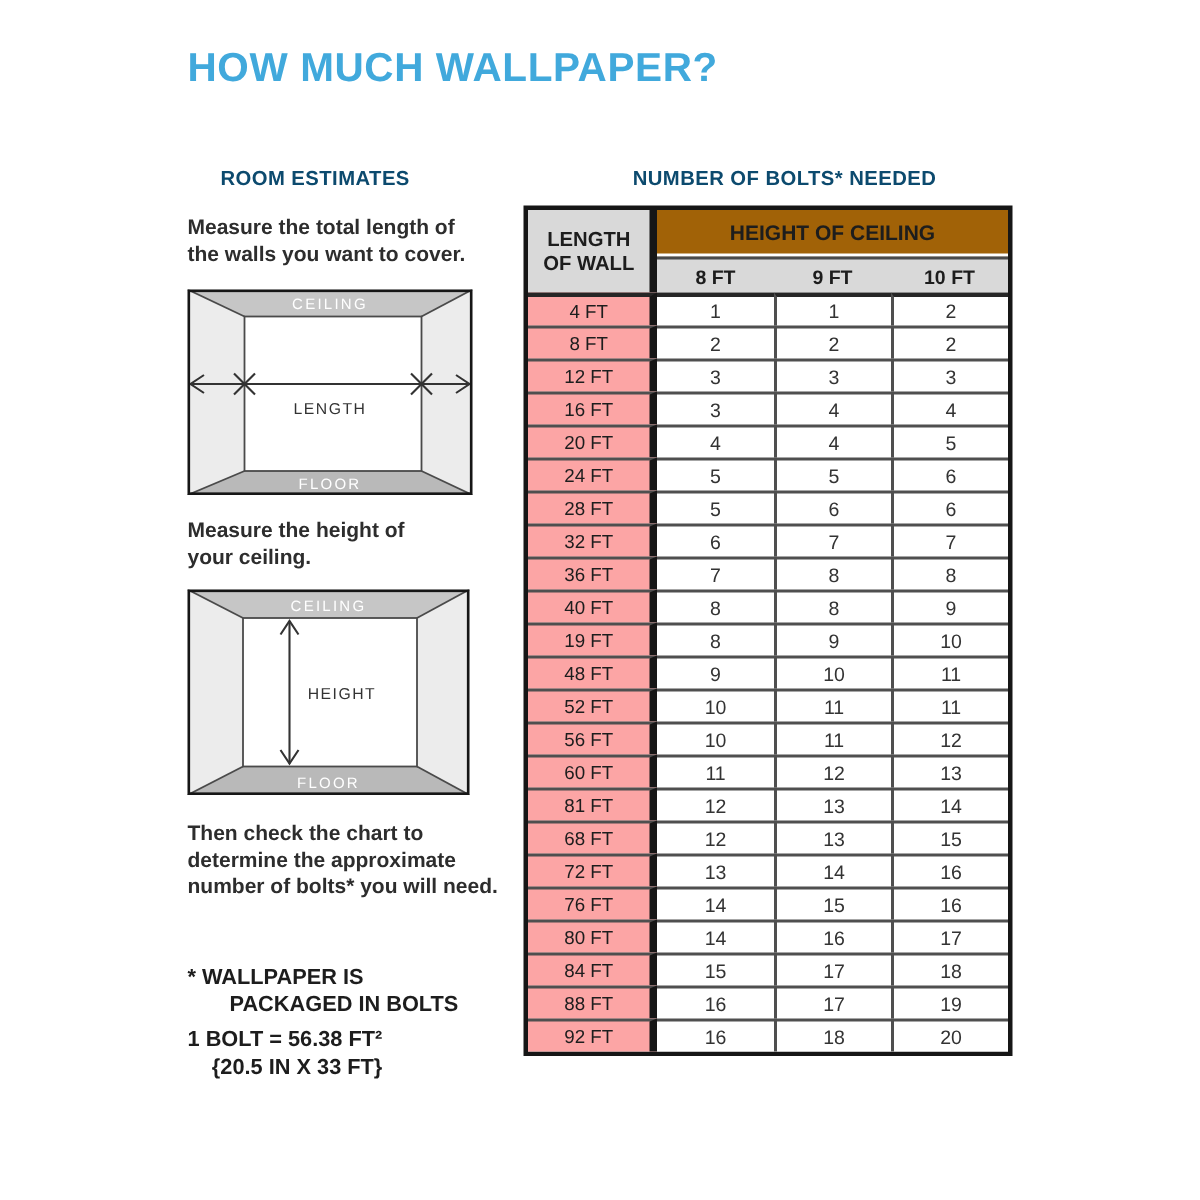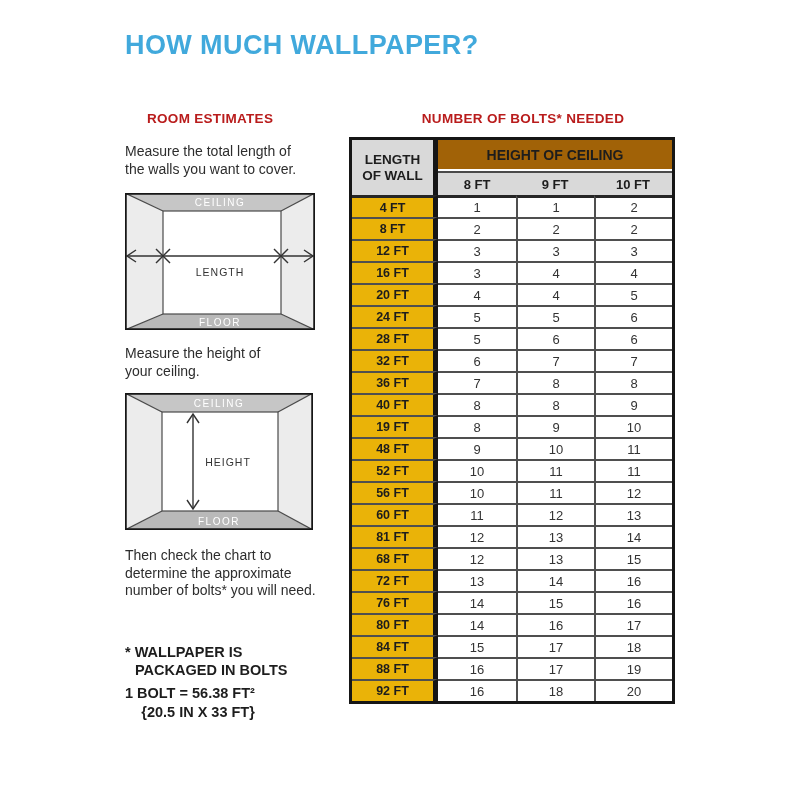--- a/index.html
+++ b/index.html
@@ -3,58 +3,58 @@
 <meta charset="utf-8">
 <style>
   * { margin:0; padding:0; box-sizing:border-box; }
   html,body { width:800px; height:800px; background:#ffffff;
     font-family:"Liberation Sans", sans-serif; color:#2a2a2a; }
   .page { position:relative; width:800px; height:800px; overflow:hidden; }
 
   .title { position:absolute; left:125px; top:30px; font-size:27px;
     font-weight:bold; color:#41a9dc; letter-spacing:.4px; }
 
-  .section-heading { font-size:13.5px; font-weight:bold; color:#b91c1c;
+  .section-heading { font-size:13.5px; font-weight:bold; color:#0c4a6e;
     letter-spacing:.3px;padding-left:22px; }
   #room-heading { position:absolute; left:125px; top:111px; }
   #table-heading { position:absolute; left:349px; top:111px; width:326px;
     text-align:center; }
 
   .step { position:absolute; left:125px; width:230px; font-size:14px;
-    line-height:17.5px; white-space:pre-line; color:#2d2d2d; }
+    line-height:17.5px; white-space:pre-line; color:#2d2d2d;font-weight:bold; }
   #step1 { top:143px; }
   #step2 { top:345px; }
   #step3 { top:547px; }
 
   .diagram { position:absolute; left:125px; }
   #diagram1 { top:193px; }
   #diagram2 { top:393px; }
 
   .footnote { position:absolute; left:125px; top:643px; font-size:14.5px;
     font-weight:bold; line-height:18px; color:#1d1d1d; }
-  .footnote .line2 { margin-left:10px; }
+  .footnote .line2 { margin-left:28px; }
   .boltspec { position:absolute; left:125px; top:684px; font-size:14.5px;
     font-weight:bold; line-height:18.5px; color:#1d1d1d;text-align:right; }
 
   .table-wrap { position:absolute; left:349px; top:137px;
     border:3px solid #161616; background:#fff; }
   table { border-collapse:separate; border-spacing:0; table-layout:fixed; }
   col.c0 { width:86px; } col.c1 { width:78px; } col.c2 { width:78px; }
   col.c3 { width:78px; }
   td, th { padding:0; text-align:center; vertical-align:middle; }
 
   th.corner { background:#d9d9d9; border-right:5px solid #161616;
     font-size:13.5px; line-height:16px; white-space:pre-line; color:#1d1d1d; }
   th.span-head { background:#a16207; font-size:14px; color:#1d1d1d;
     height:31px; border-bottom:2px solid #ffffff; }
   th.sub-head { background:#d9d9d9; font-size:13px; color:#1d1d1d;
     height:24px; border-top:2px solid #4a4a4a; }
 
-  td.rowhead { background:#eab308; border-right:5px solid #161616;
-    font-weight:bold; font-size:12.5px; color:#1d1d1d; height:22px;
+  td.rowhead { background:#fca5a5; border-right:5px solid #161616;
+    font-weight:normal; font-size:12.5px; color:#1d1d1d; height:22px;
     border-top:2px solid #4f4f4f; }
   td.val { font-size:13px; color:#333; height:22px;
     border-top:2px solid #4f4f4f; background:#fff; }
   td.val + td.val { border-left:2px solid #4f4f4f; }
   tr.first td { border-top:3px solid #262626; }
 
   svg text { font-family:"Liberation Sans", sans-serif; }
   .band-label { fill:#ffffff; font-size:10px; letter-spacing:1.5px; }
   .dim-label { fill:#333333; font-size:10.5px; letter-spacing:1px; }
 </style>

